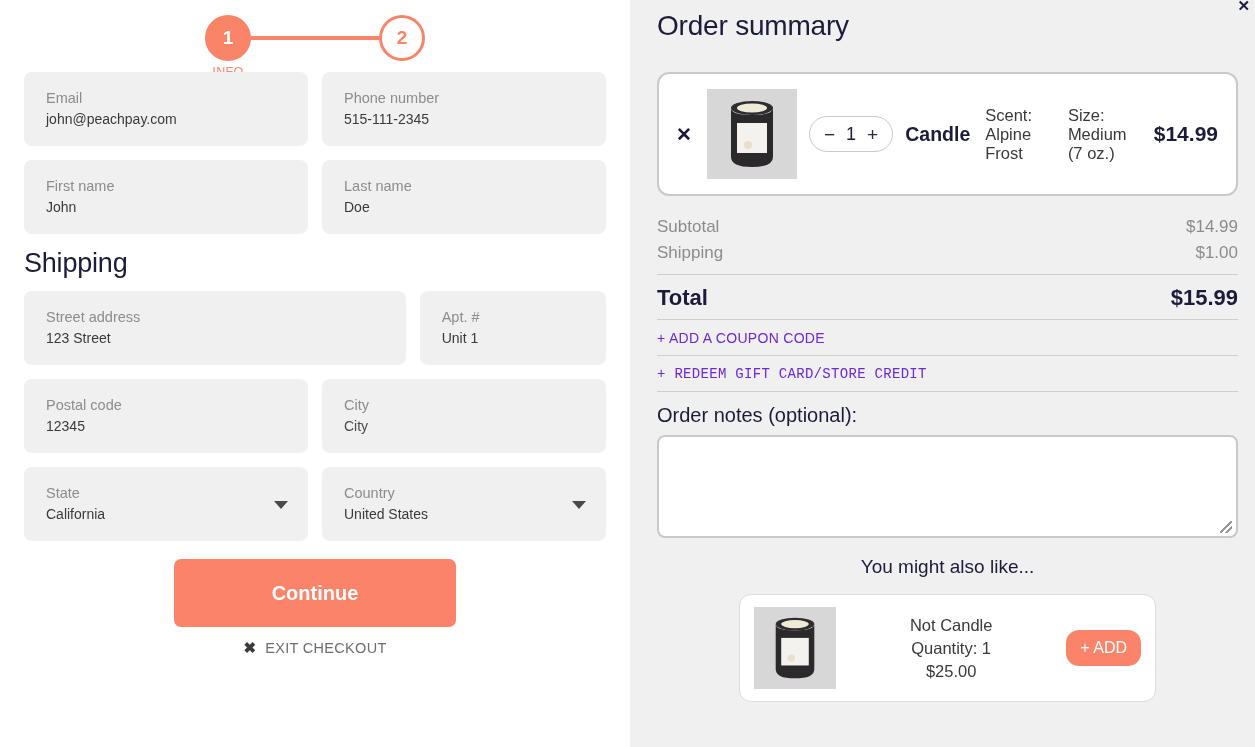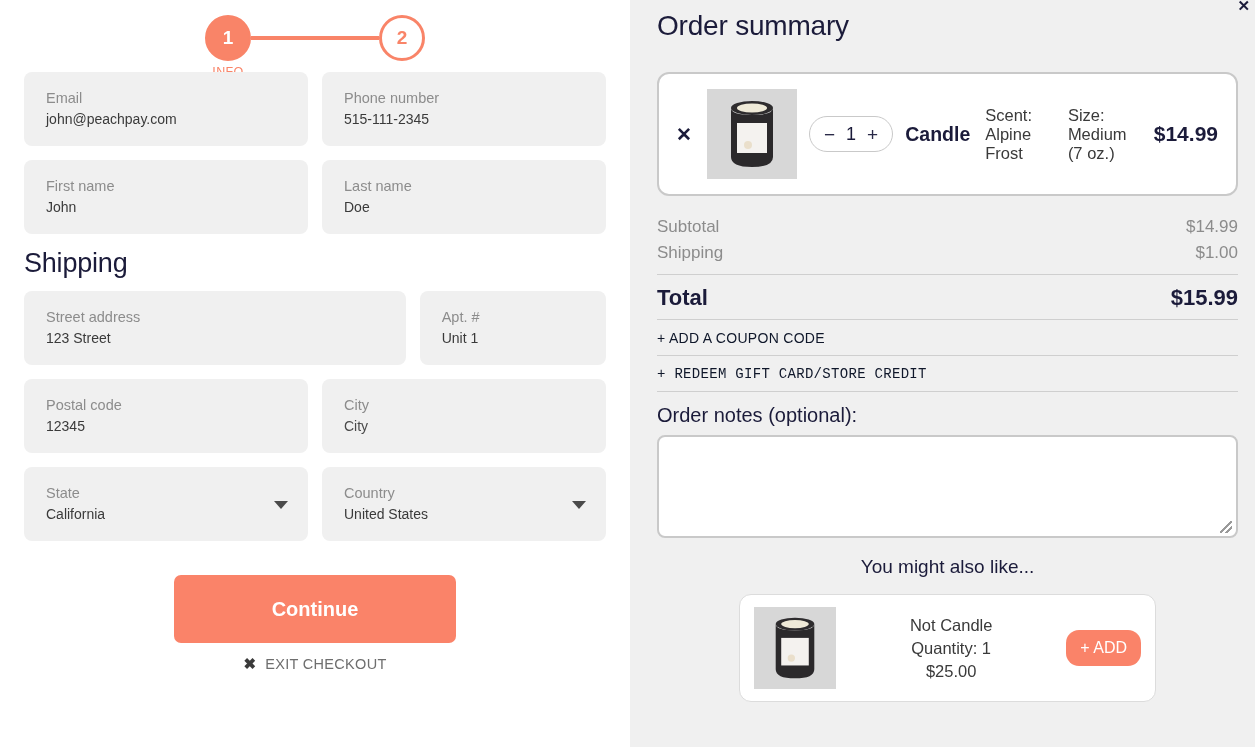--- a/index.html
+++ b/index.html
@@ -55,21 +55,21 @@
   .f-label { font-size: 14.5px; color: #8c8c8c; margin-bottom: 4px; line-height: 1.1; }
   .f-value { font-size: 14px; color: #3a3a3a; line-height: 1.15; }
   .f-value.muted { color: #4a4a4a; }
   .caret {
     position: absolute; right: 20px; top: 50%; margin-top: -3px;
     width: 0; height: 0;
     border-left: 7px solid transparent; border-right: 7px solid transparent;
     border-top: 8px solid #4a4a4a;
   }
 
-  .continue-wrap { margin-top: 34px; display: flex; flex-direction: column; align-items: center; }
+  .continue-wrap { margin-top: 18px; display: flex; flex-direction: column; align-items: center; }
   .continue-btn {
     width: 282px; height: 68px; background: #fa8369; border: none;
     border-radius: 7px; color: #ffffff; font-size: 20px; font-weight: bold;
     cursor: pointer; font-family: inherit;
   }
   .exit-row {
     margin-top: 12px; display: flex; align-items: center; gap: 9px;
     color: #6e6e6e; font-size: 14.5px; letter-spacing: .3px; cursor: pointer;
   }
   .exit-x { color: #3a3a3a; font-size: 15px; font-weight: bold; }
@@ -113,21 +113,21 @@
   .totals { margin-top: 18px; }
   .t-row {
     display: flex; justify-content: space-between;
     font-size: 17px; color: #8c8c8c; padding: 3px 0;
   }
   .t-divider { height: 1px; background: #cfcfcf; margin: 8px 0 6px 0; }
   .t-row.grand { font-size: 22px; font-weight: bold; color: #1b1b3a; padding: 4px 0 8px 0; }
 
   .link-row {
     border-top: 1px solid #cfcfcf;
-    padding: 10px 0 9px 0; font-size: 14px; color: #0f172a;
+    padding: 10px 0 9px 0; font-size: 14px; color: #6d28d9;
     letter-spacing: .3px; cursor: pointer;
   }
   .link-row.last { border-bottom: 1px solid #cfcfcf; font-family: Liberation Mono, monospace; }
 
   .notes-label { font-size: 20px; color: #1b1b3a; margin: 12px 0 8px 0; }
   .notes-box {
     width: 100%; height: 103px; background: #ffffff;
     border: 2px solid #c9c9c9; border-radius: 8px; position: relative;
   }
   .resize-grip {

